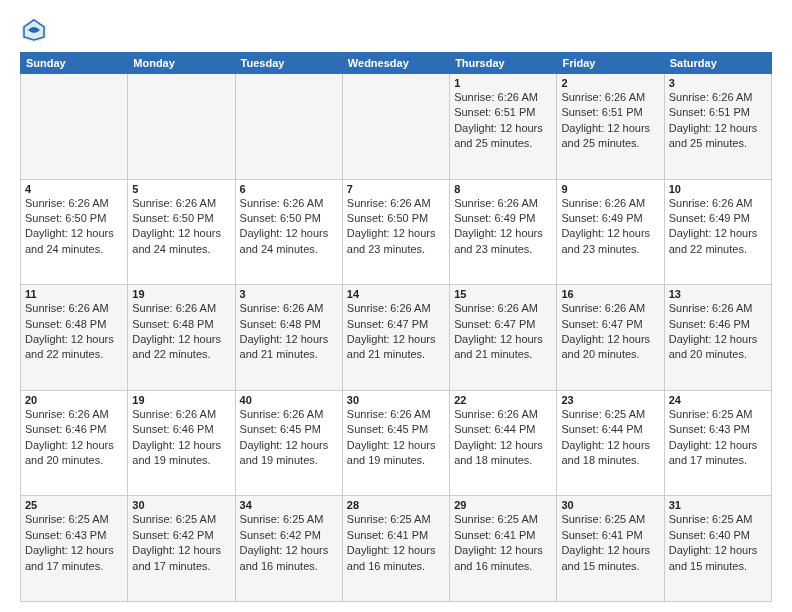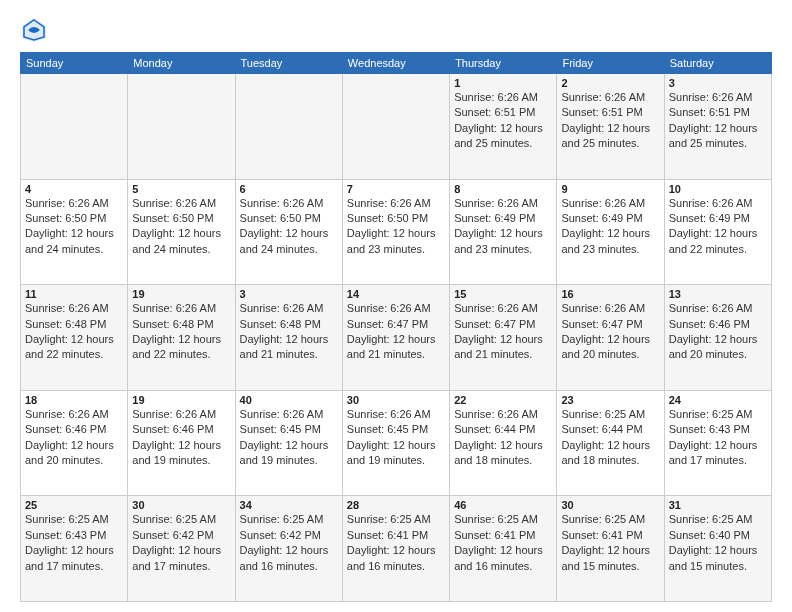--- a/index.html
+++ b/index.html
@@ -54,21 +54,21 @@
     }
     .calendar {
       width: 100%;
       border-collapse: collapse;
       flex: 1;
     }
     .calendar th {
       background: #2d6db5;
       color: #fff;
       font-size: 11px;
-      font-weight: normal;
+      font-weight: bold;
       text-align: left;
       padding: 4px 5px;
       border: 1px solid #2d6db5;
       margin-top: 24px;
     }
     .calendar td {
       border: 1px solid #ccc;
       vertical-align: top;
       padding: 3px 4px;
       width: calc(100%/7);
@@ -257,21 +257,21 @@
           <td>
             <span class="day-number">13</span>
             <div class="day-info" style="white-space: pre-line;">Sunrise: 6:26 AM
 Sunset: 6:46 PM
 Daylight: 12 hours
 and 20 minutes.</div>
           </td>
         </tr>
         <tr>
           <td>
-            <span class="day-number">18</span>
+            <span class="day-number">20</span>
             <div class="day-info" style="white-space: pre-line;">Sunrise: 6:26 AM
 Sunset: 6:46 PM
 Daylight: 12 hours
 and 20 minutes.</div>
           </td>
           <td>
             <span class="day-number">19</span>
             <div class="day-info" style="white-space: pre-line;">Sunrise: 6:26 AM
 Sunset: 6:46 PM
 Daylight: 12 hours
@@ -336,21 +336,21 @@
 and 16 minutes.</div>
           </td>
           <td>
             <span class="day-number">28</span>
             <div class="day-info" style="white-space: pre-line;">Sunrise: 6:25 AM
 Sunset: 6:41 PM
 Daylight: 12 hours
 and 16 minutes.</div>
           </td>
           <td>
-            <span class="day-number">46</span>
+            <span class="day-number">29</span>
             <div class="day-info" style="white-space: pre-line;">Sunrise: 6:25 AM
 Sunset: 6:41 PM
 Daylight: 12 hours
 and 16 minutes.</div>
           </td>
           <td>
             <span class="day-number">30</span>
             <div class="day-info" style="white-space: pre-line;">Sunrise: 6:25 AM
 Sunset: 6:41 PM
 Daylight: 12 hours

